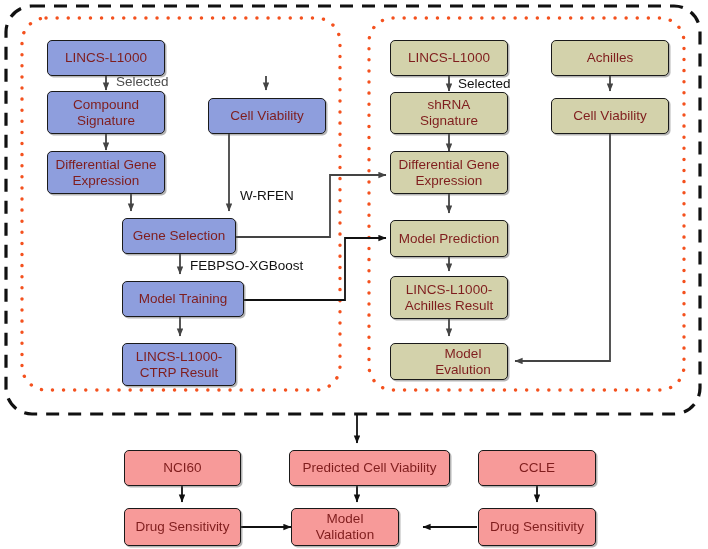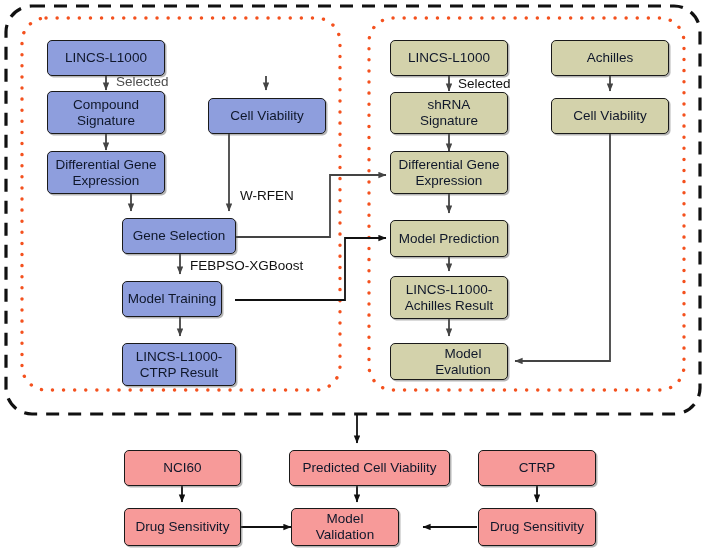--- a/index.html
+++ b/index.html
@@ -21,21 +21,21 @@
     position:absolute;
     box-sizing:border-box;
     border:1.3px solid #1a1a1a;
     border-radius:5px;
     display:flex;
     align-items:center;
     justify-content:center;
     text-align:center;
     font-size:13.5px;
     line-height:1.18;
-    color:#0f172a;
+    color:#7f1d1d;
     padding:2px 4px;
     box-shadow:1.5px 1.5px 0.5px rgba(90,90,90,0.45);
     z-index:3;
   }
   .node.blue{background:#8e9edd;}
   .node.olive{background:#d3d2ab;}
   .node.pink{background:#f79a99;}
   .node .lbl{display:block;white-space:pre-line;}
   .edge-label{
     position:absolute;
@@ -112,21 +112,21 @@
 
 
   <div class="node blue" style="left:208px;top:98px;width:118px;height:36px;">
     <span class="lbl">Cell Viability</span>
   </div>
 
   <div class="node blue" style="left:122px;top:218px;width:114px;height:36px;">
     <span class="lbl">Gene Selection</span>
   </div>
 
-  <div class="node blue" style="left:122px;top:281px;width:100px;height:36px;">
+  <div class="node blue" style="left:122px;top:281px;width:122px;height:36px;">
     <span class="lbl">Model Training</span>
   </div>
 
   <div class="node blue" style="left:122px;top:343px;width:114px;height:43px;">
     <span class="lbl">LINCS-L1000-
 CTRP Result</span>
   </div>
 
   <div class="node olive" style="left:390px;top:40px;width:118px;height:36px;">
     <span class="lbl">LINCS-L1000</span>
@@ -173,21 +173,21 @@
 
   <div class="node pink" style="left:289px;top:450px;width:161px;height:36px;">
     <span class="lbl">Predicted Cell Viability</span>
   </div>
 
   <div class="node pink" style="left:291px;top:508px;width:108px;height:38px;">
     <span class="lbl">Model Validation</span>
   </div>
 
   <div class="node pink" style="left:478px;top:450px;width:118px;height:36px;">
-    <span class="lbl">CTRP</span>
+    <span class="lbl">CCLE</span>
   </div>
 
   <div class="node pink" style="left:478px;top:508px;width:118px;height:38px;">
     <span class="lbl">Drug Sensitivity</span>
   </div>
 
   <div class="edge-label gray" style="left:116px;top:74px;">Selected</div>
 
   <div class="edge-label" style="left:240px;top:188px;">W-RFEN</div>
 

